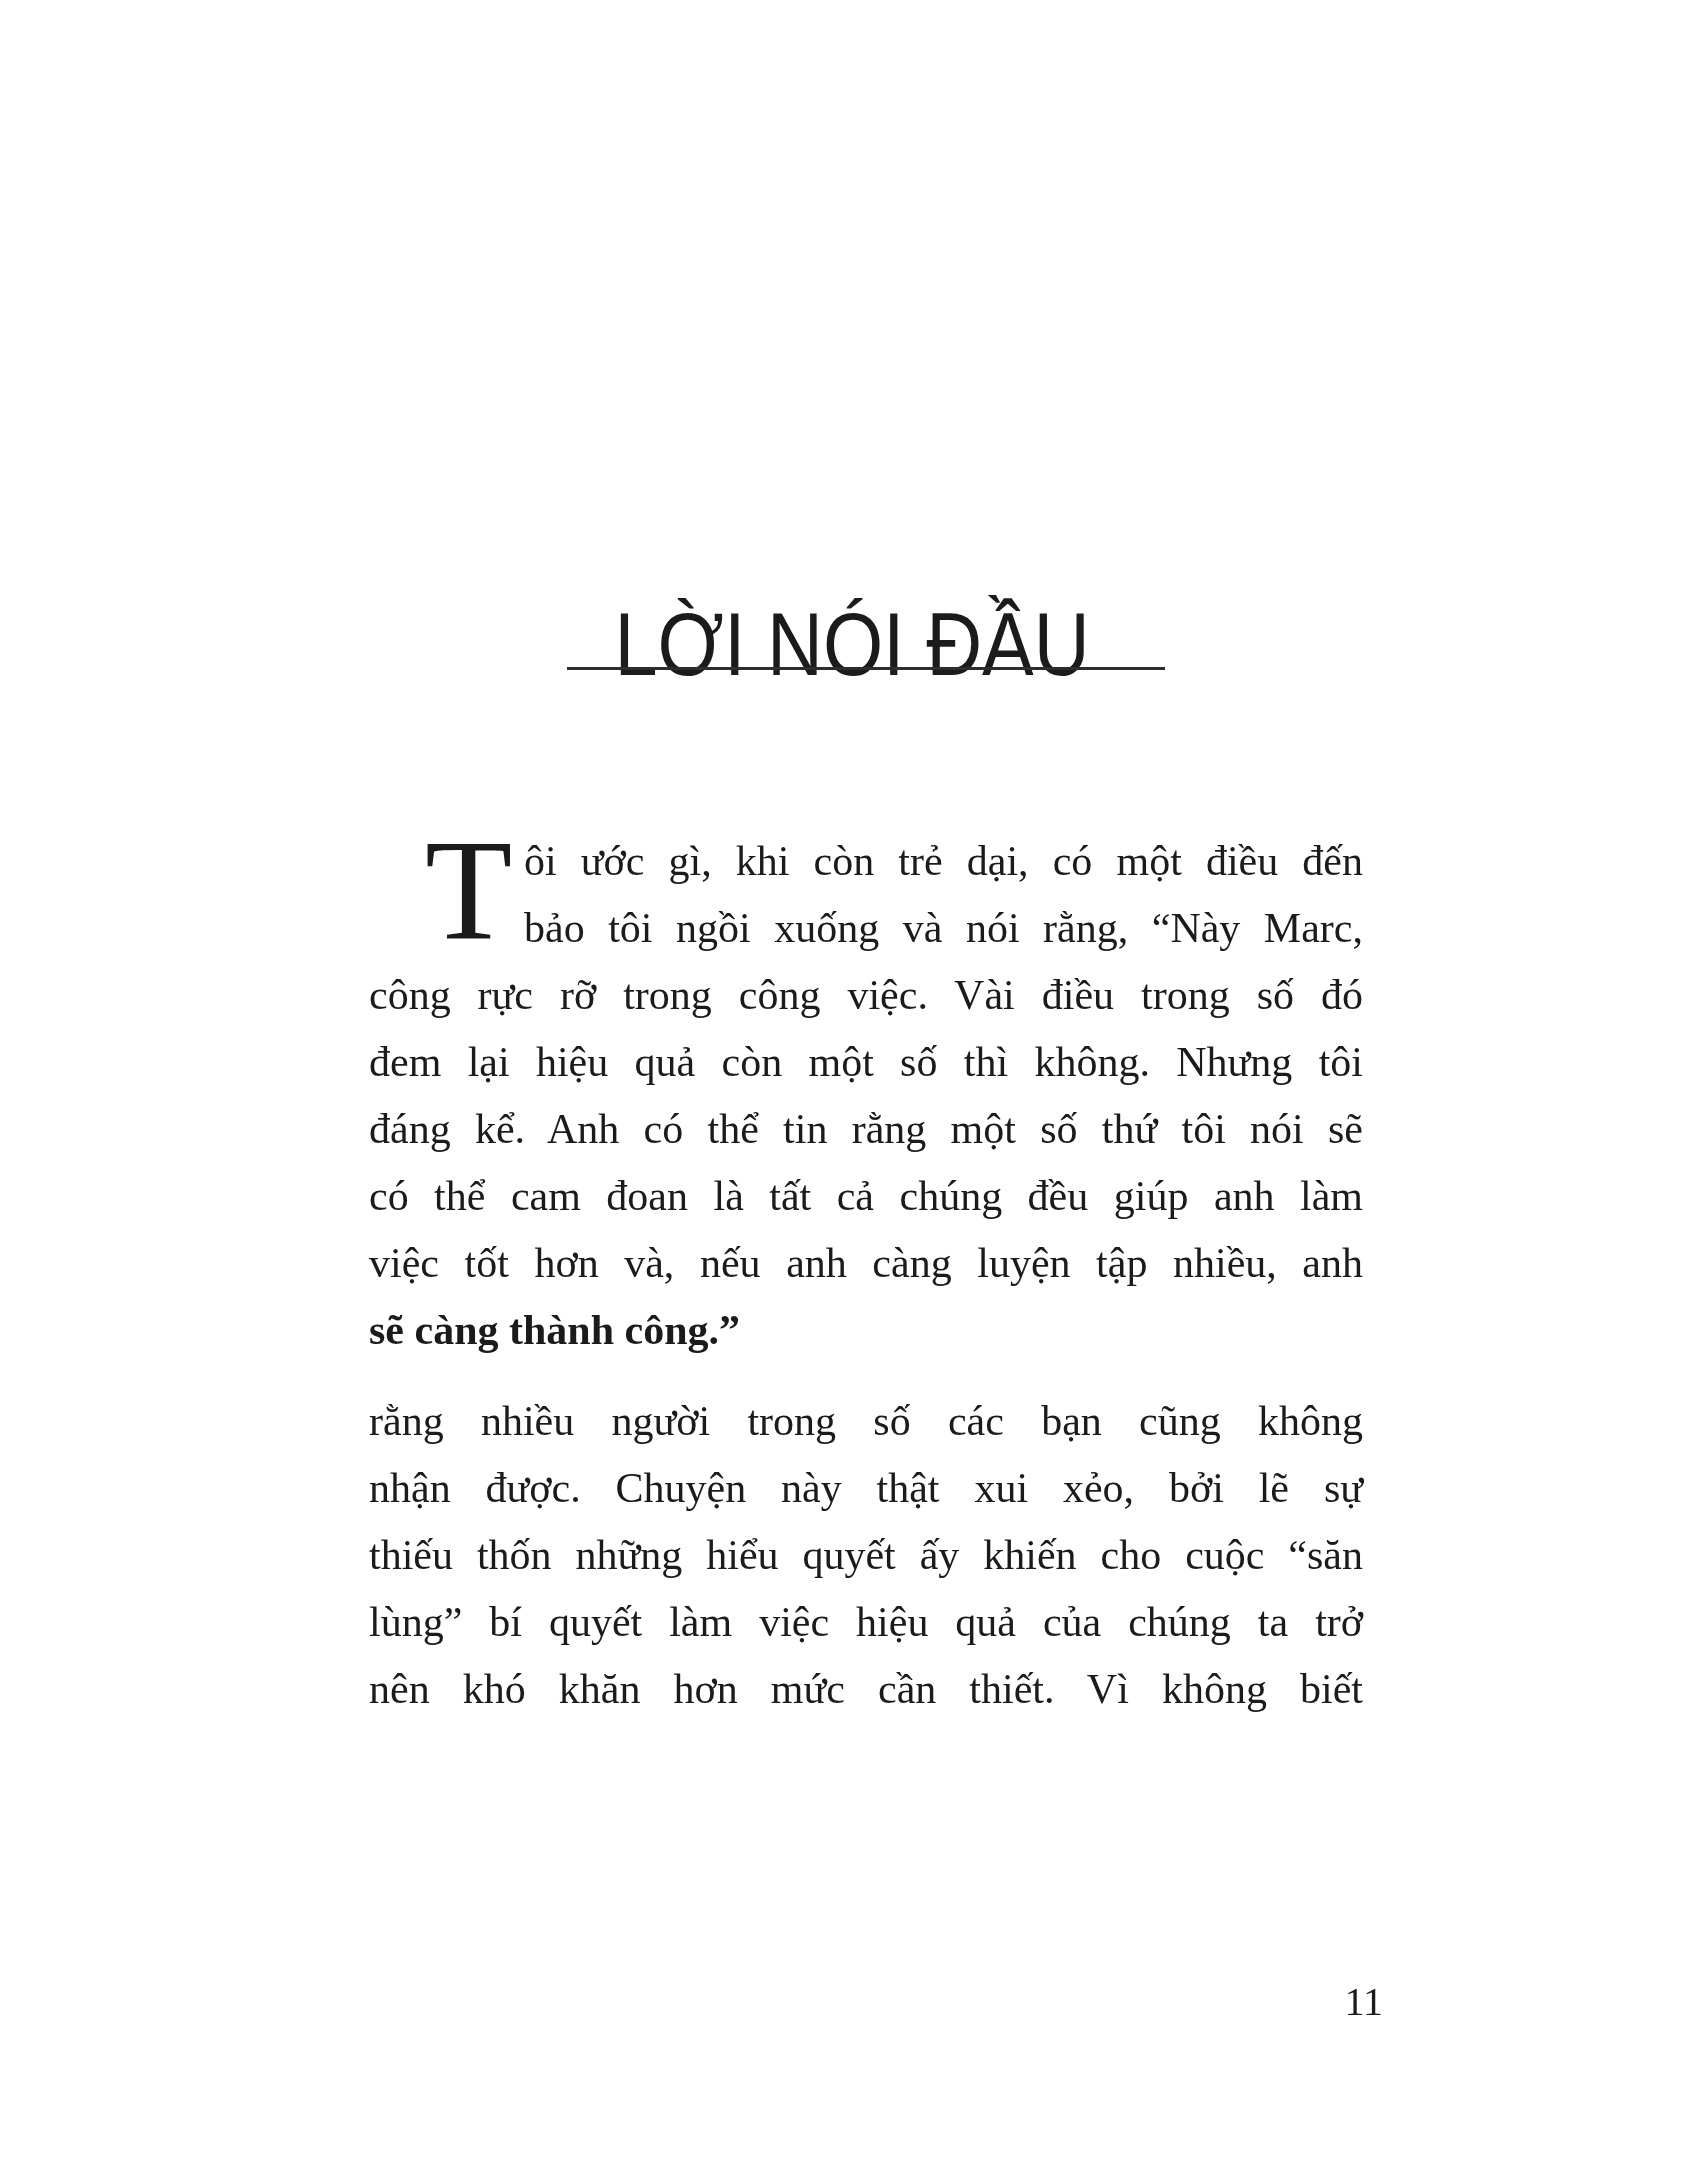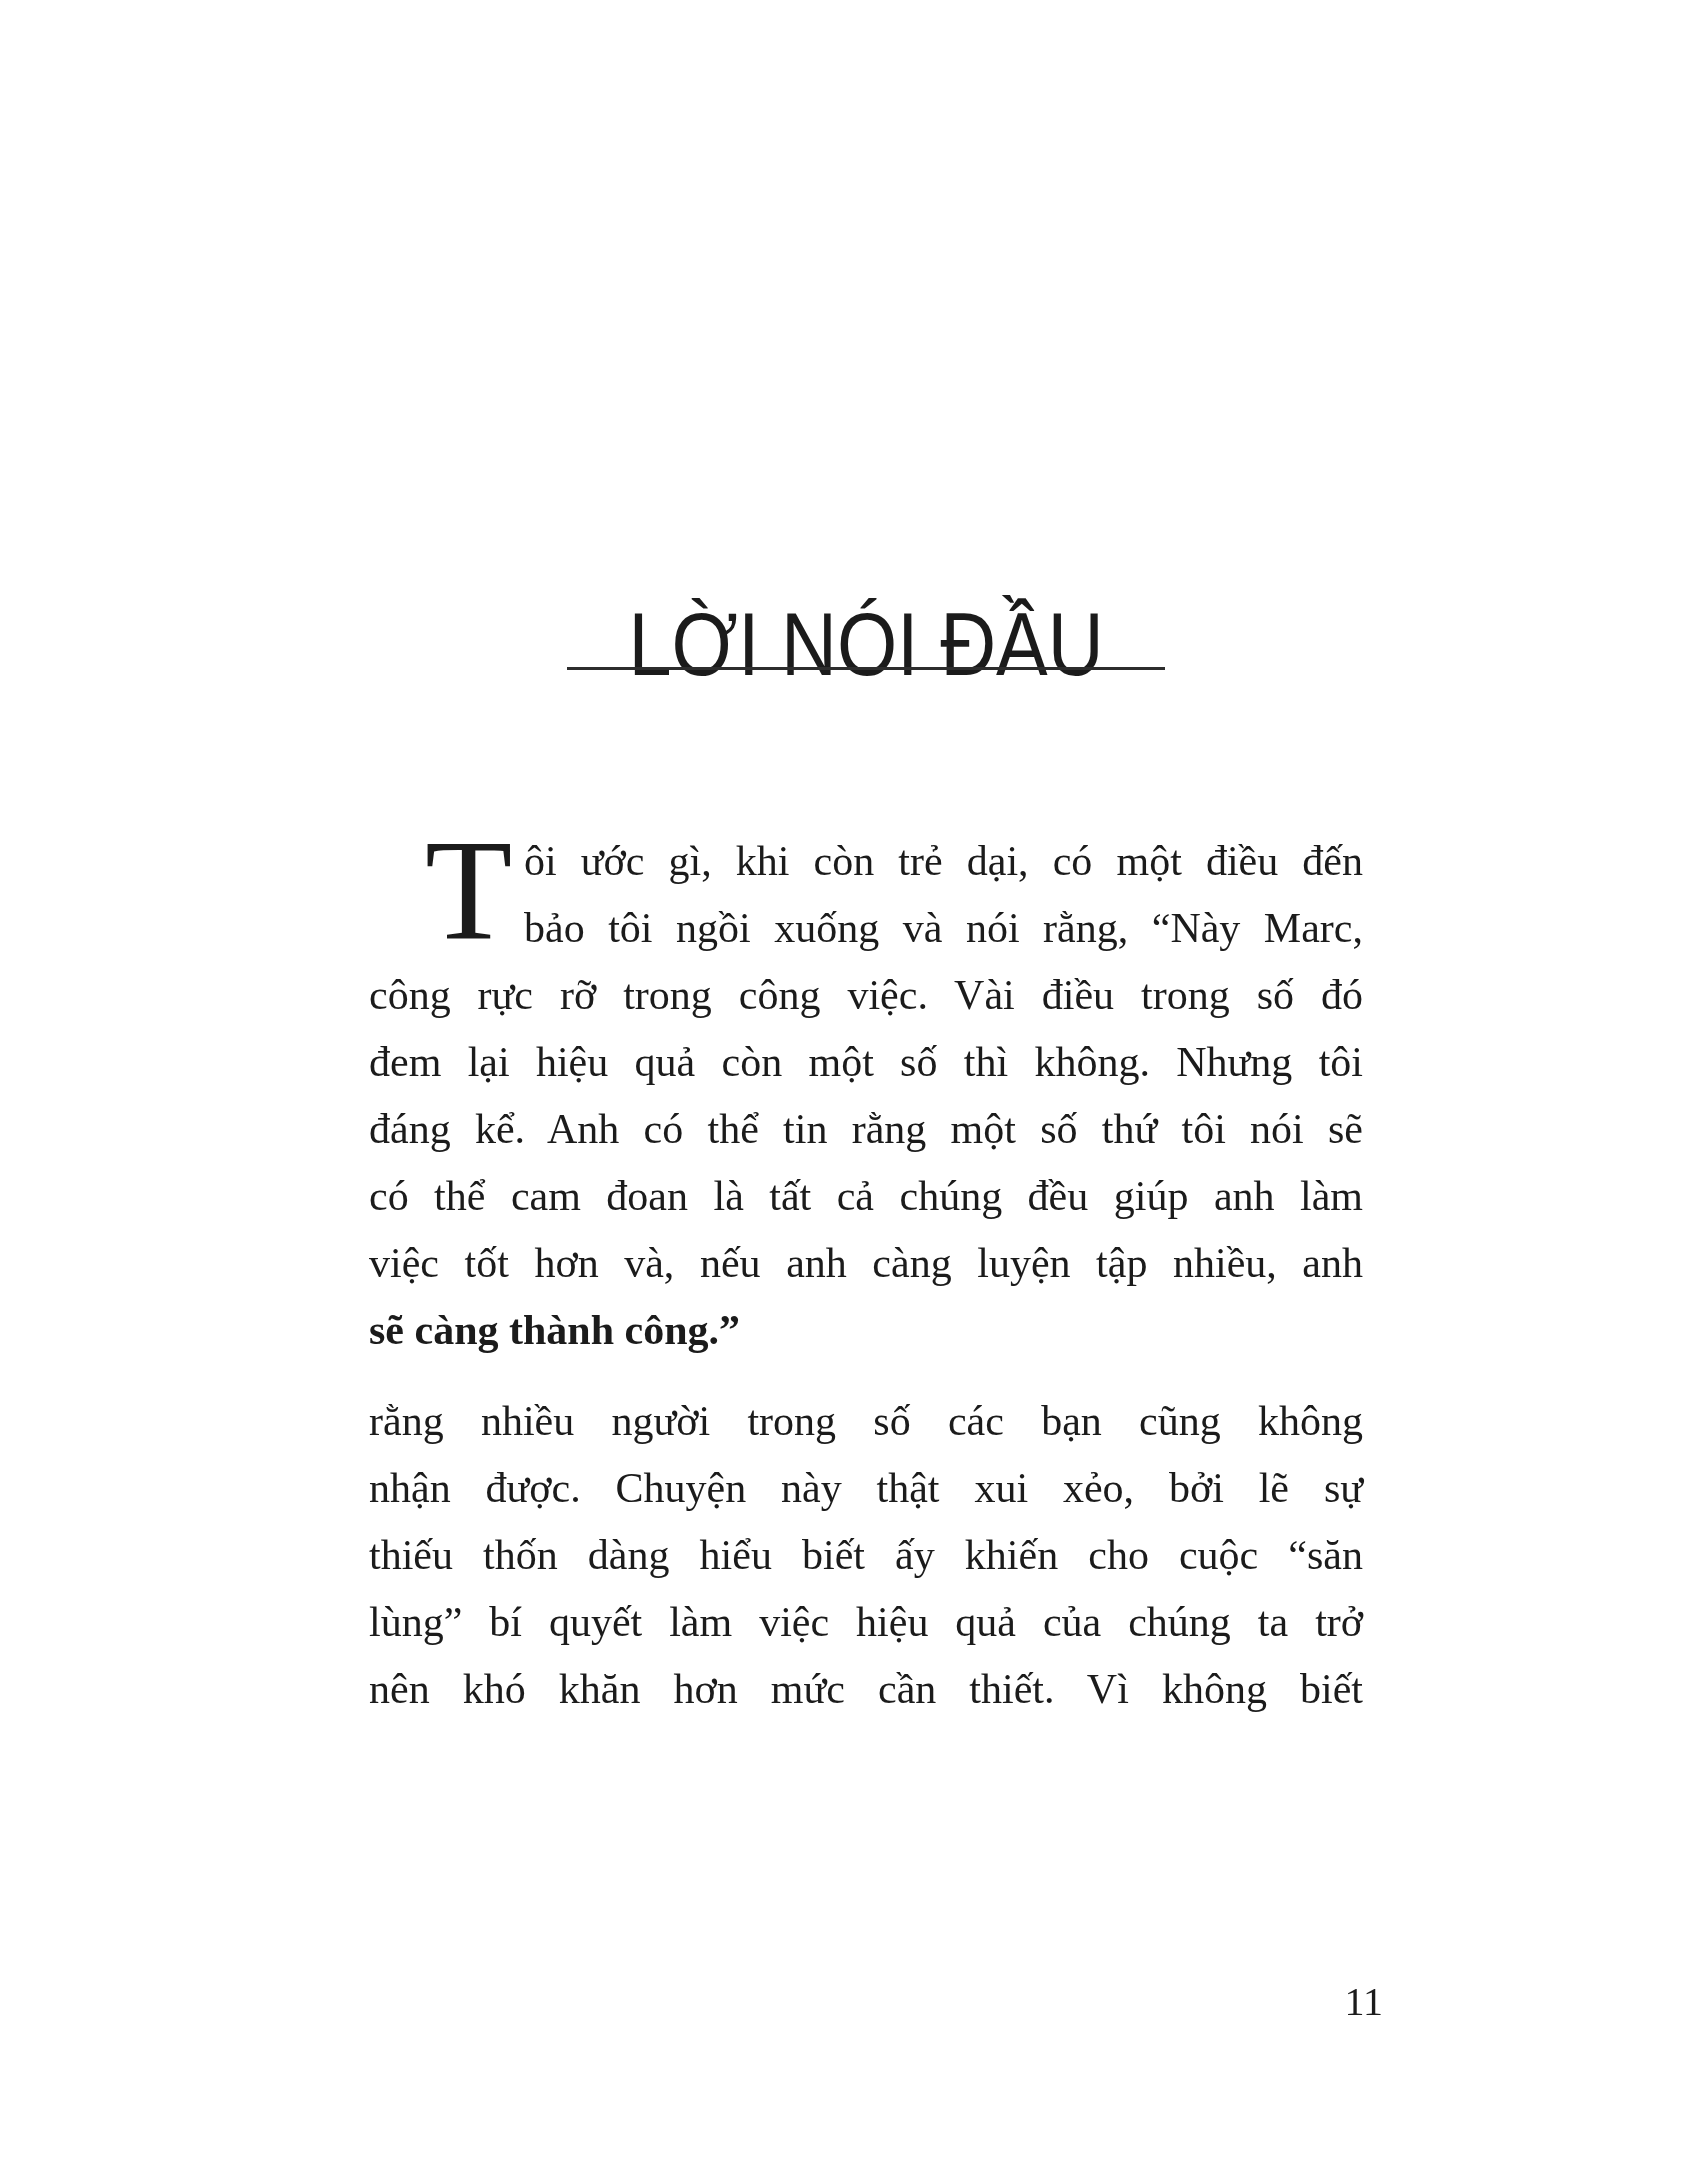--- a/index.html
+++ b/index.html
@@ -10,21 +10,21 @@
   .page {
     position: relative;
     width: 1683px;
     height: 2178px;
     background: #ffffff;
     overflow: hidden;
     color: #1b1b1b;
   }
   .chapter-title {
     position: absolute;
-    left: 369px;
+    left: 355px;
     top: 540px;
     width: 994px;
     text-align: center;
     font-family: "Liberation Sans", "DejaVu Sans", sans-serif;
     font-size: 89px;
     font-weight: 400;
     line-height: 1.0;
     color: #1b1b1b;
     letter-spacing: 0px;
   }
@@ -116,21 +116,21 @@
       <div class="line">đem lại hiệu quả còn một số thì không. Nhưng tôi</div>
       <div class="line">đáng kể. Anh có thể tin rằng một số thứ tôi nói sẽ</div>
       <div class="line">có thể cam đoan là tất cả chúng đều giúp anh làm</div>
       <div class="line">việc tốt hơn và, nếu anh càng luyện tập nhiều, anh</div>
       <div class="line endline">sẽ càng thành công.”</div>
     </div>
 
     <div class="paragraph">
       <div class="line">rằng nhiều người trong số các bạn cũng không</div>
       <div class="line">nhận được. Chuyện này thật xui xẻo, bởi lẽ sự</div>
-      <div class="line">thiếu thốn dàng hiểu biết ấy khiến cho cuộc “săn</div>
+      <div class="line">thiếu thốn những hiểu quyết ấy khiến cho cuộc “săn</div>
       <div class="line">lùng” bí quyết làm việc hiệu quả của chúng ta trở</div>
       <div class="line">nên khó khăn hơn mức cần thiết. Vì không biết</div>
     </div>
 
   </div>
 
   <div class="page-number">11</div>
 
 </div>
 

